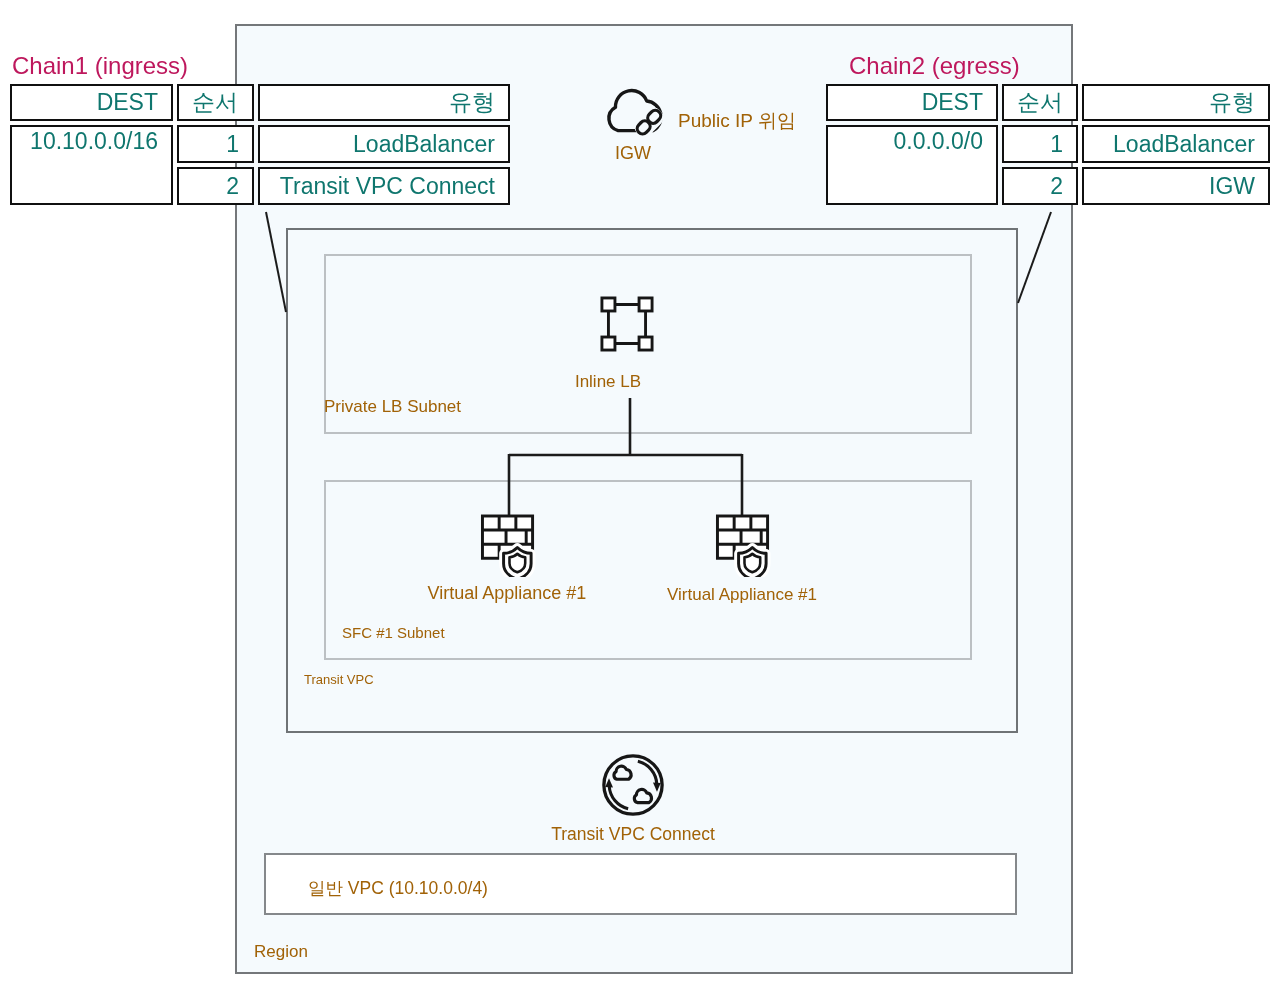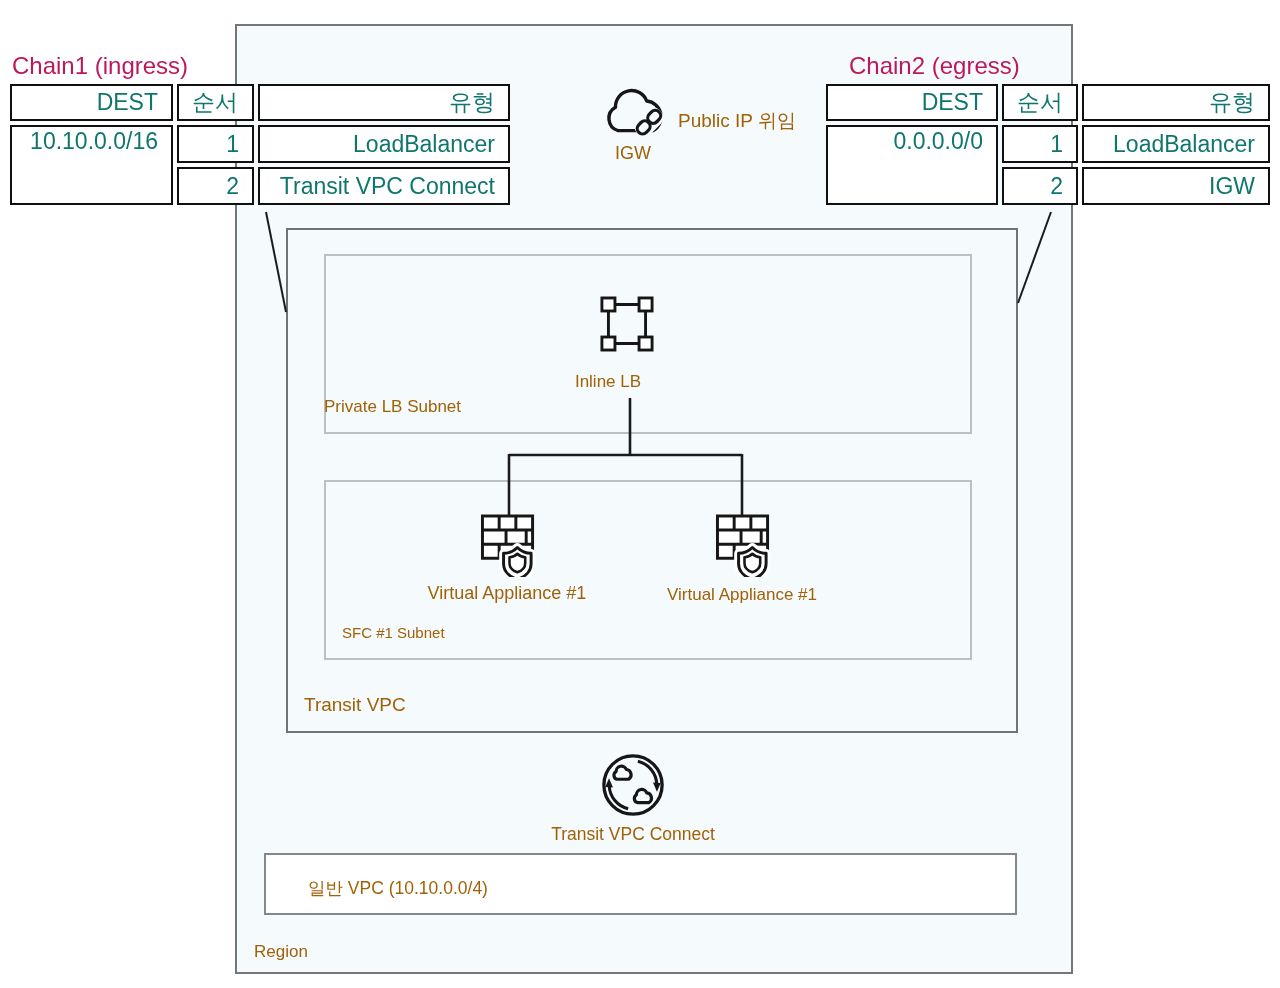--- a/index.html
+++ b/index.html
@@ -39,21 +39,21 @@
 </style>
 </head>
 <body>
 
 <div id="canvas">
 
   <div class="box" style="left:235px;top:24px;width:838px;height:950px;background:var(--region_fill);border-color:var(--box_border)"></div>
   <div class="lbl" style="left:254px;top:942px;font-size:17px">Region</div>
 
   <div class="box" style="left:286px;top:228px;width:732px;height:505px;border-width:2px;border-color:#6f7376"></div>
-  <div class="lbl" style="left:304px;top:694px;font-size:19px">Transit VPC</div>
+  <div class="lbl" style="left:304px;top:672px;font-size:13px">Transit VPC</div>
 
   <div class="box" style="left:324px;top:254px;width:648px;height:180px;border-width:2px;border-color:var(--subnet_border)"></div>
   <div class="lbl" style="left:324px;top:397px;font-size:17px">Private LB Subnet</div>
 
   <div class="box" style="left:324px;top:480px;width:648px;height:180px;border-width:2px;border-color:var(--subnet_border)"></div>
   <div class="lbl" style="left:342px;top:624px;font-size:15px">SFC #1 Subnet</div>
 
   <div class="box" style="left:264px;top:853px;width:753px;height:62px;background:#fff;border-color:var(--vpcbox_border)"></div>
   <div class="lbl" style="left:308px;top:876px;font-size:17.5px">일반 VPC (10.10.0.0/4)</div>
 

